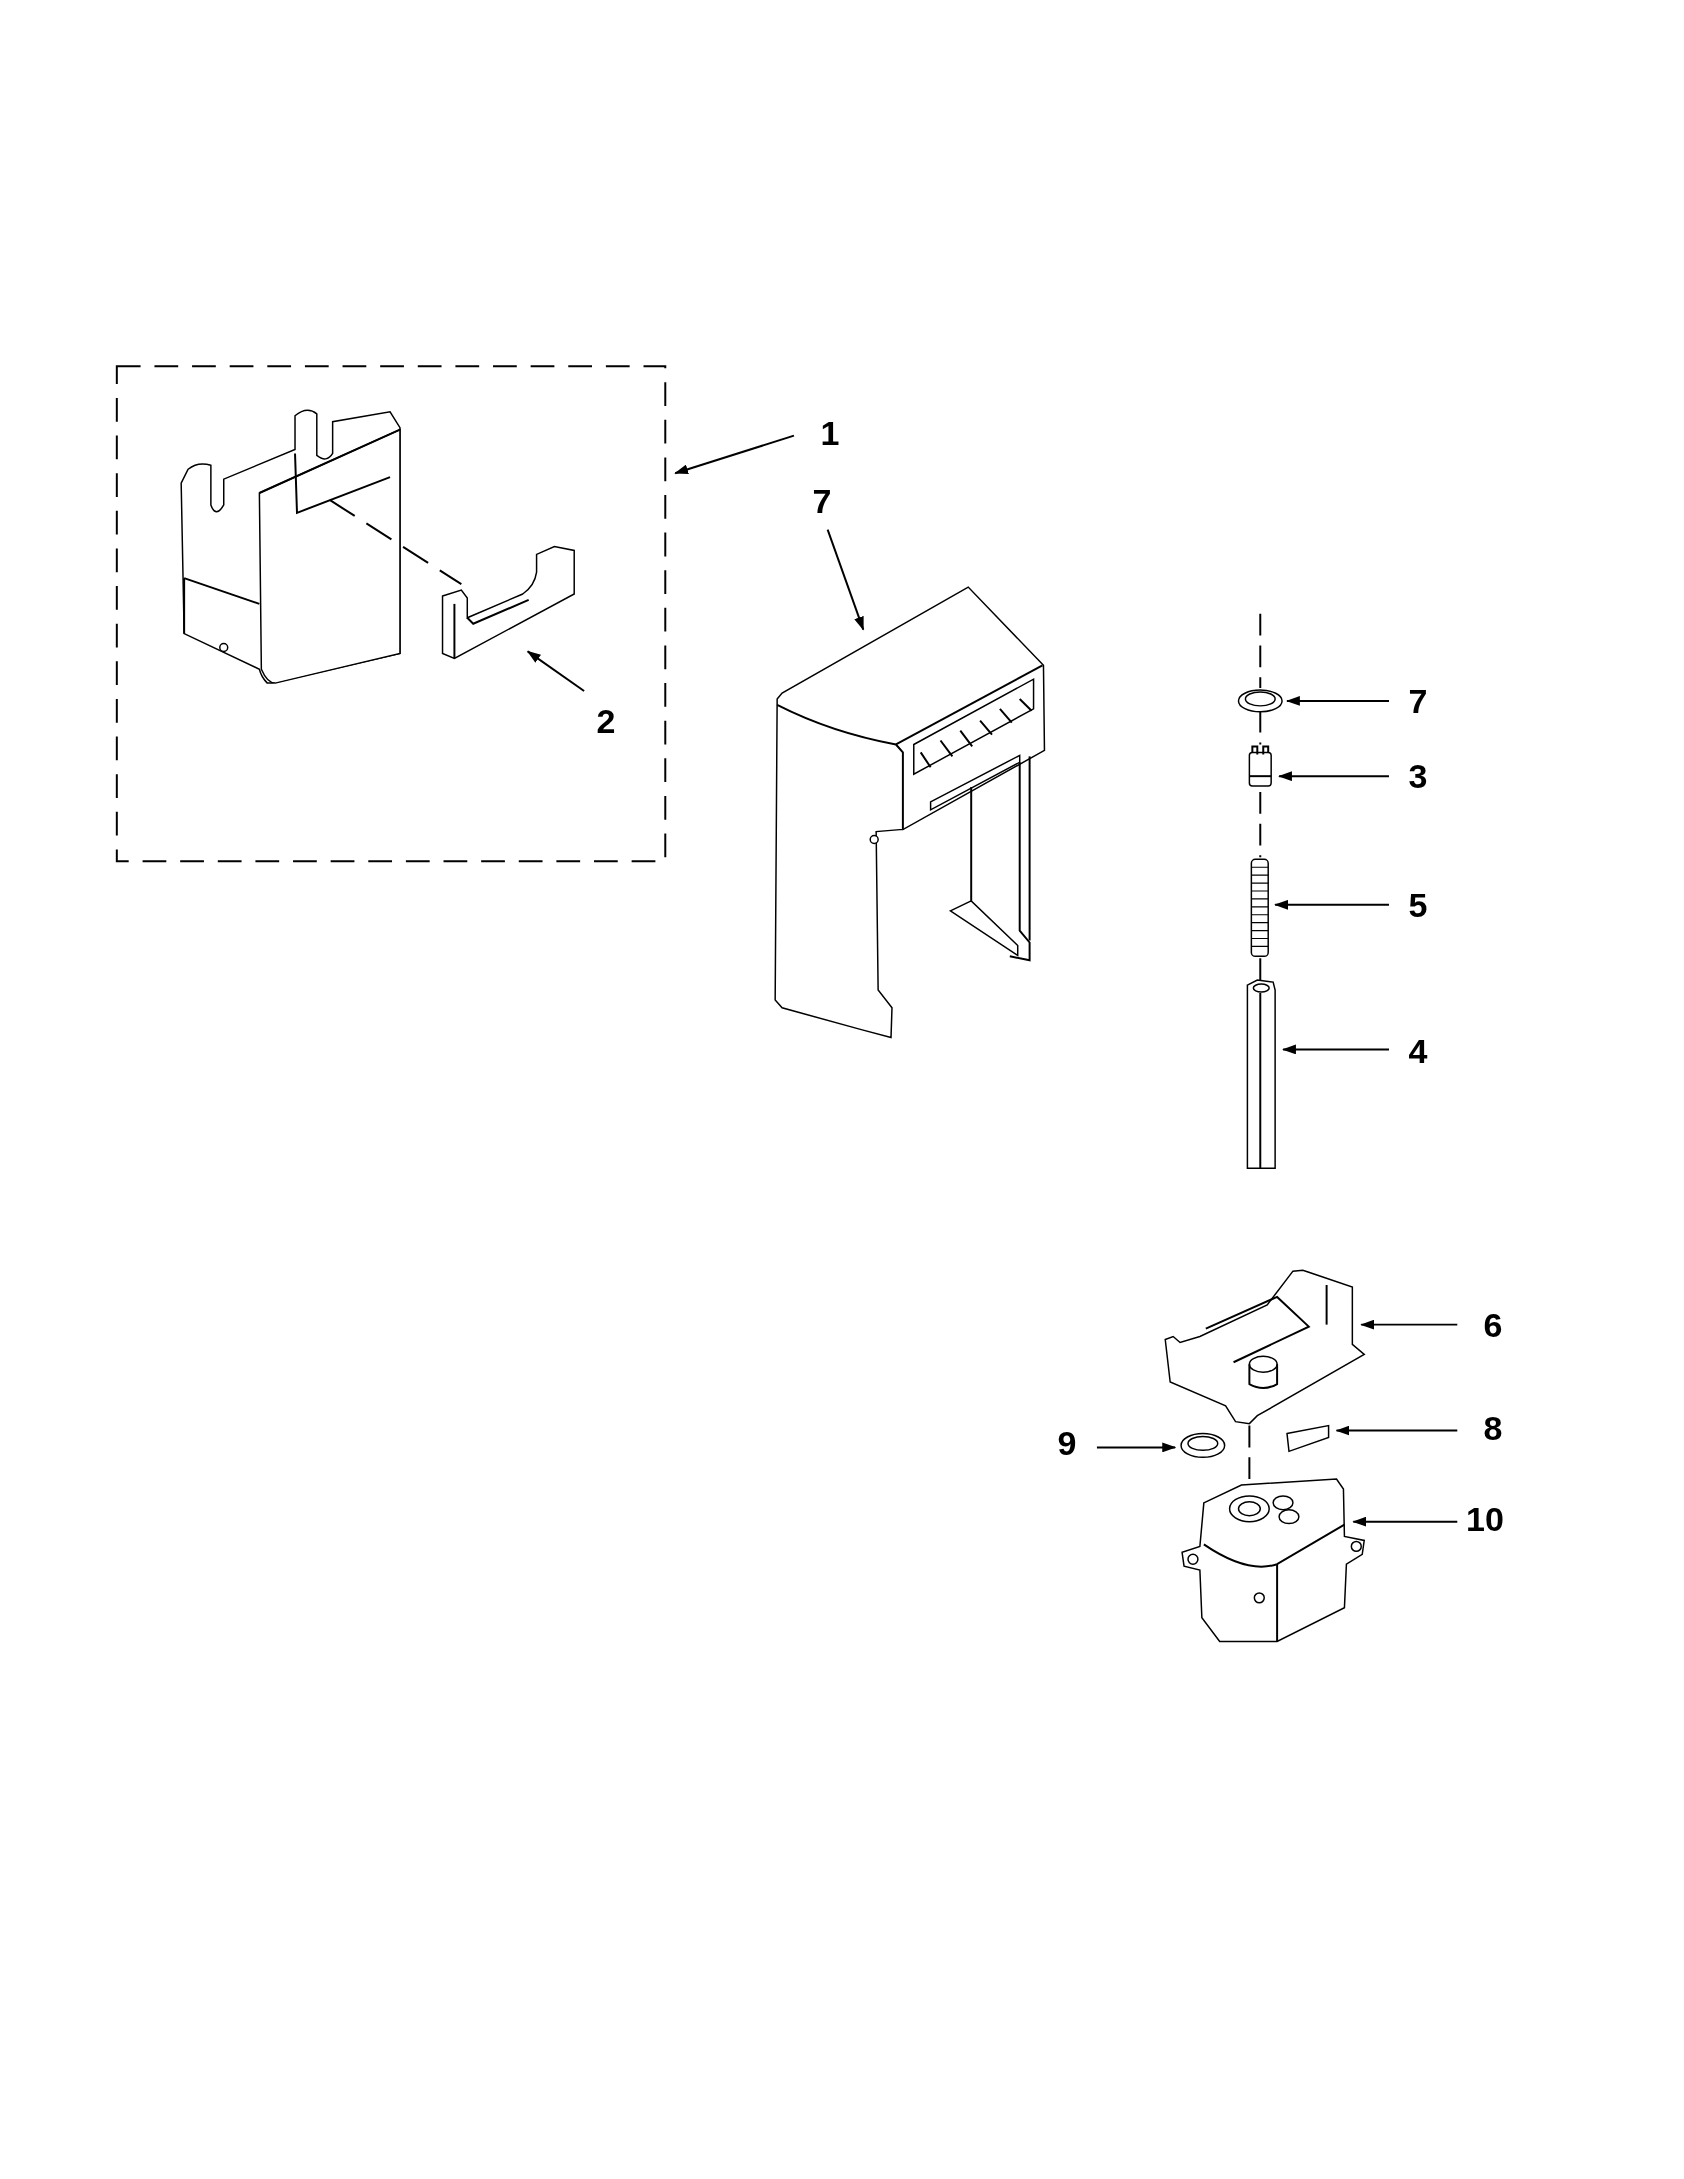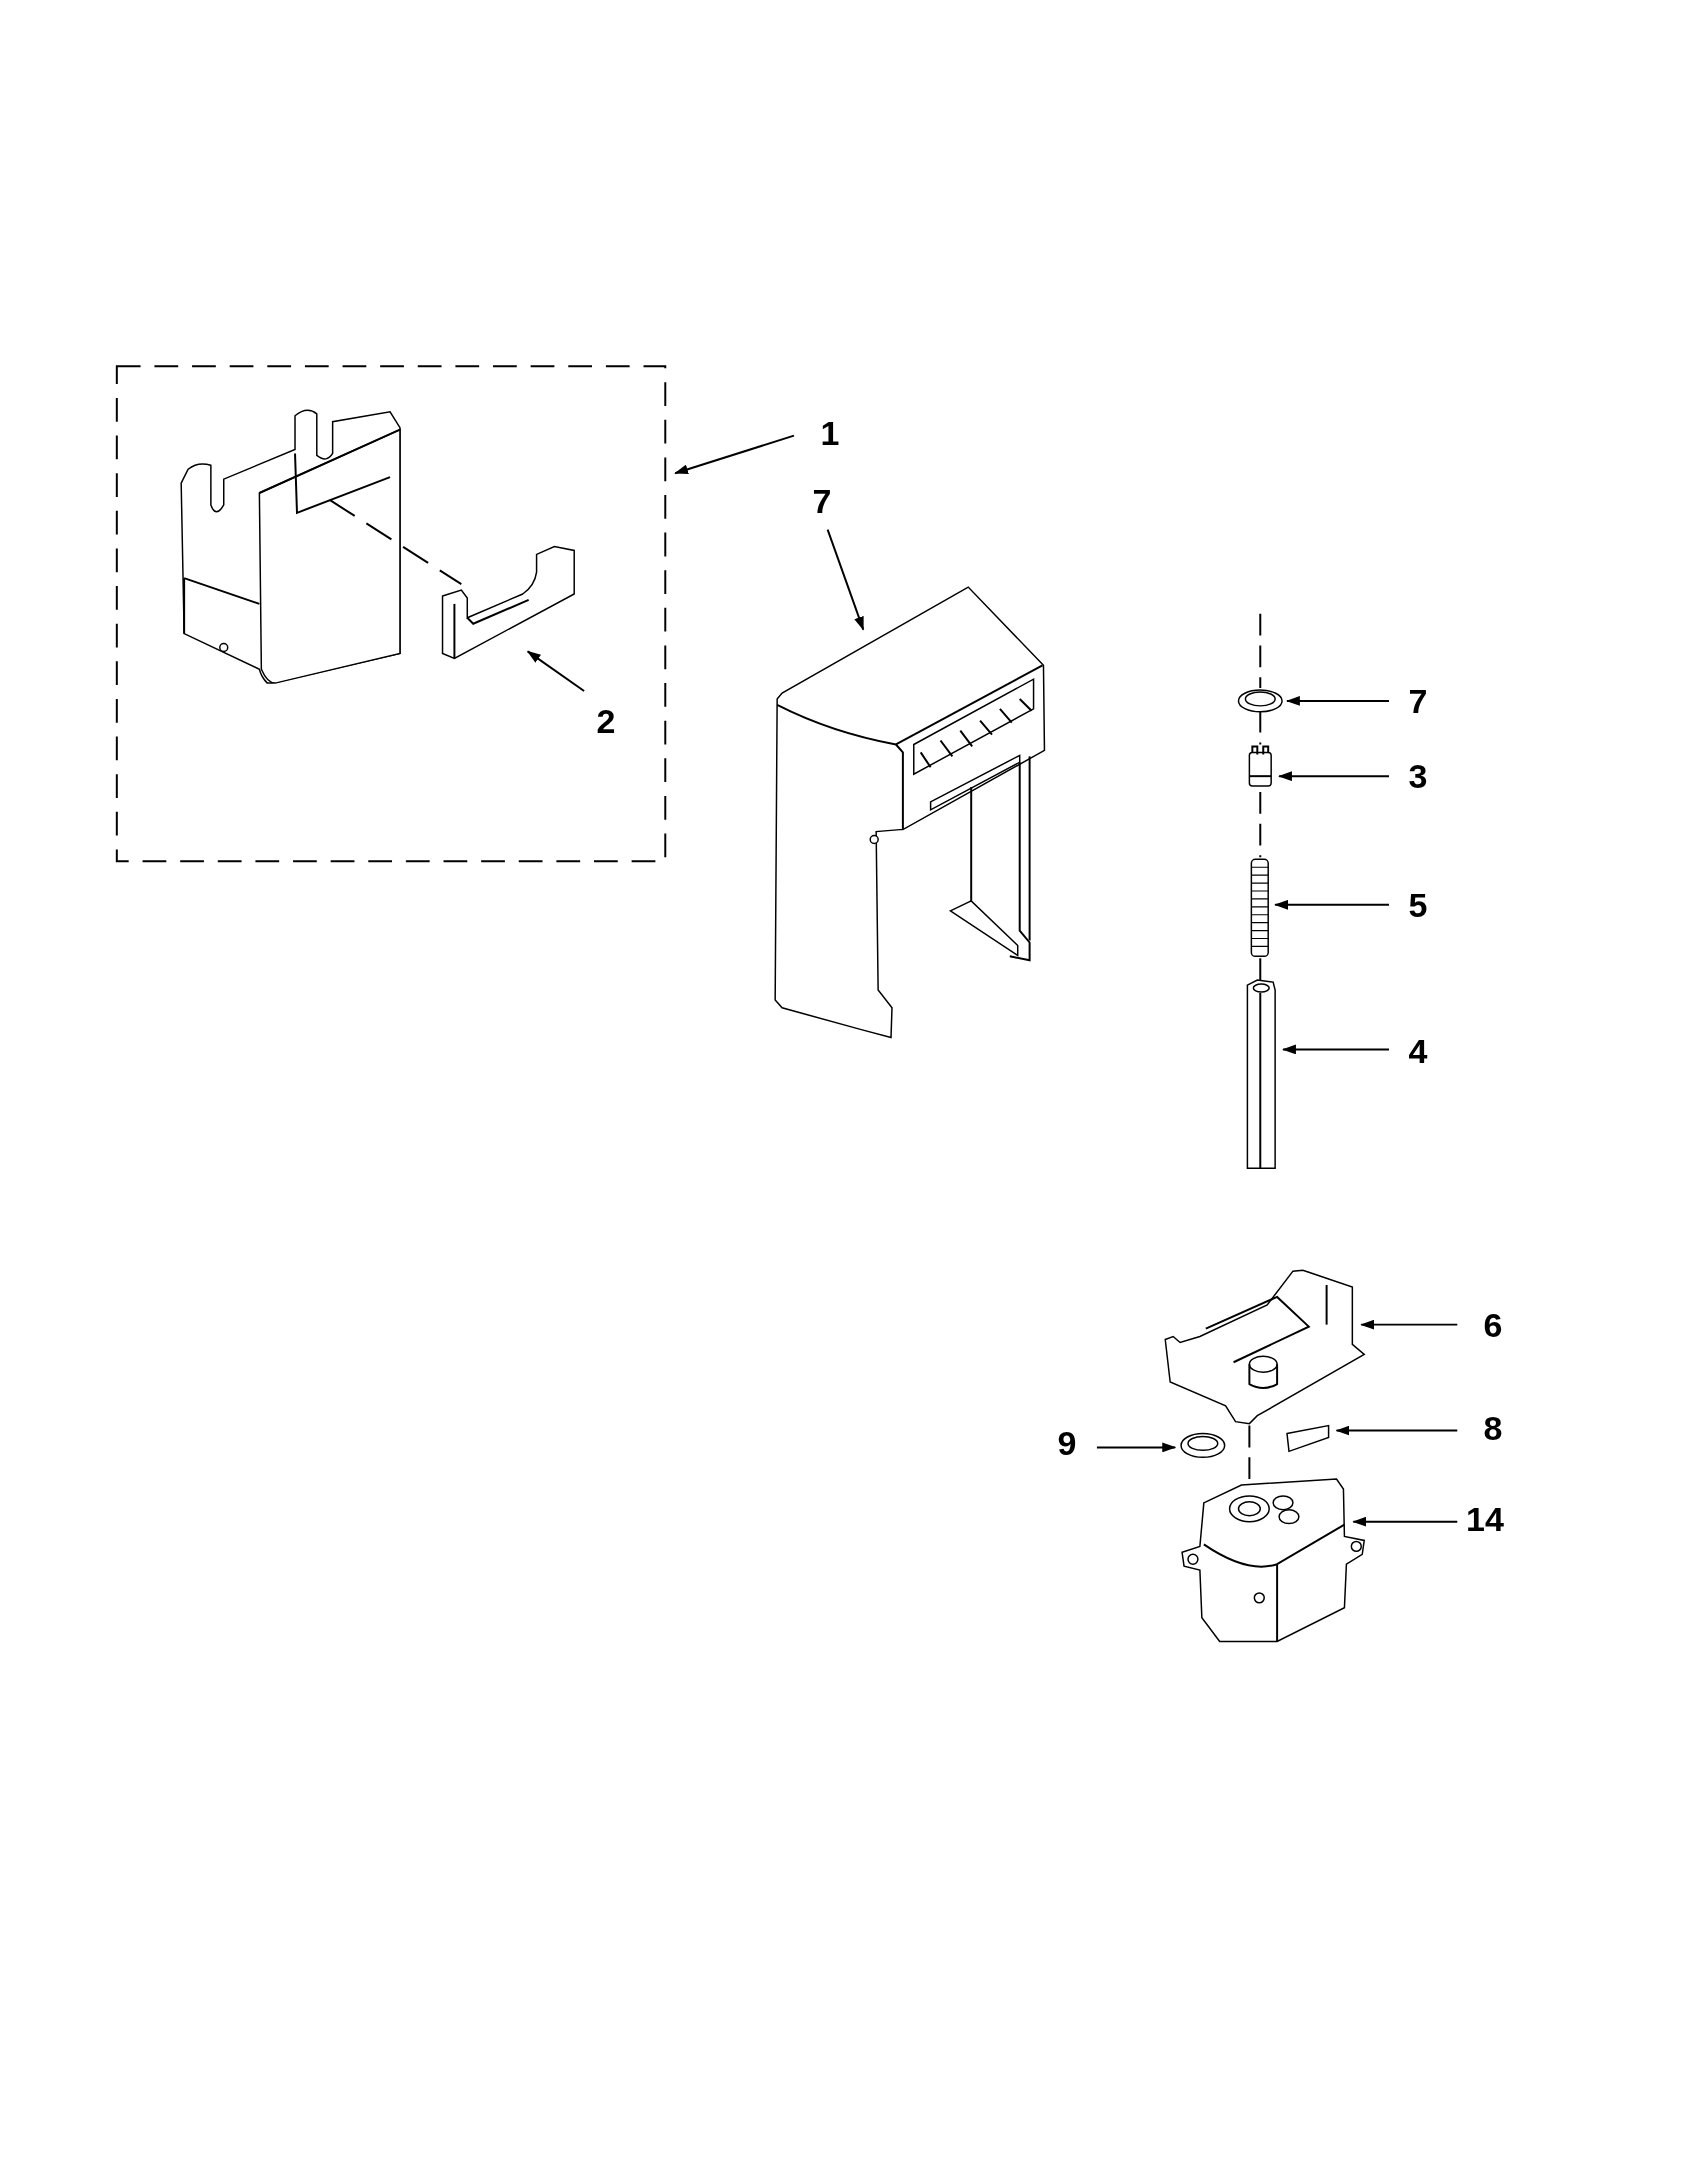--- a/index.html
+++ b/index.html
@@ -126,16 +126,16 @@
   
   <div class="callout" style="left:830px;top:433px">1</div>
   <div class="callout" style="left:606px;top:721px">2</div>
   <div class="callout" style="left:1418px;top:776px">3</div>
   <div class="callout" style="left:1418px;top:1051px">4</div>
   <div class="callout" style="left:1418px;top:905px">5</div>
   <div class="callout" style="left:1493px;top:1325px">6</div>
   <div class="callout" style="left:1418px;top:701px">7</div>
   <div class="callout" style="left:1493px;top:1428px">8</div>
   <div class="callout" style="left:1067px;top:1443px">9</div>
-  <div class="callout" style="left:1485px;top:1519px">14</div>
+  <div class="callout" style="left:1485px;top:1519px">10</div>
   <div class="callout" style="left:822px;top:501px">7</div>
 </div>
 
 
 </body></html>

